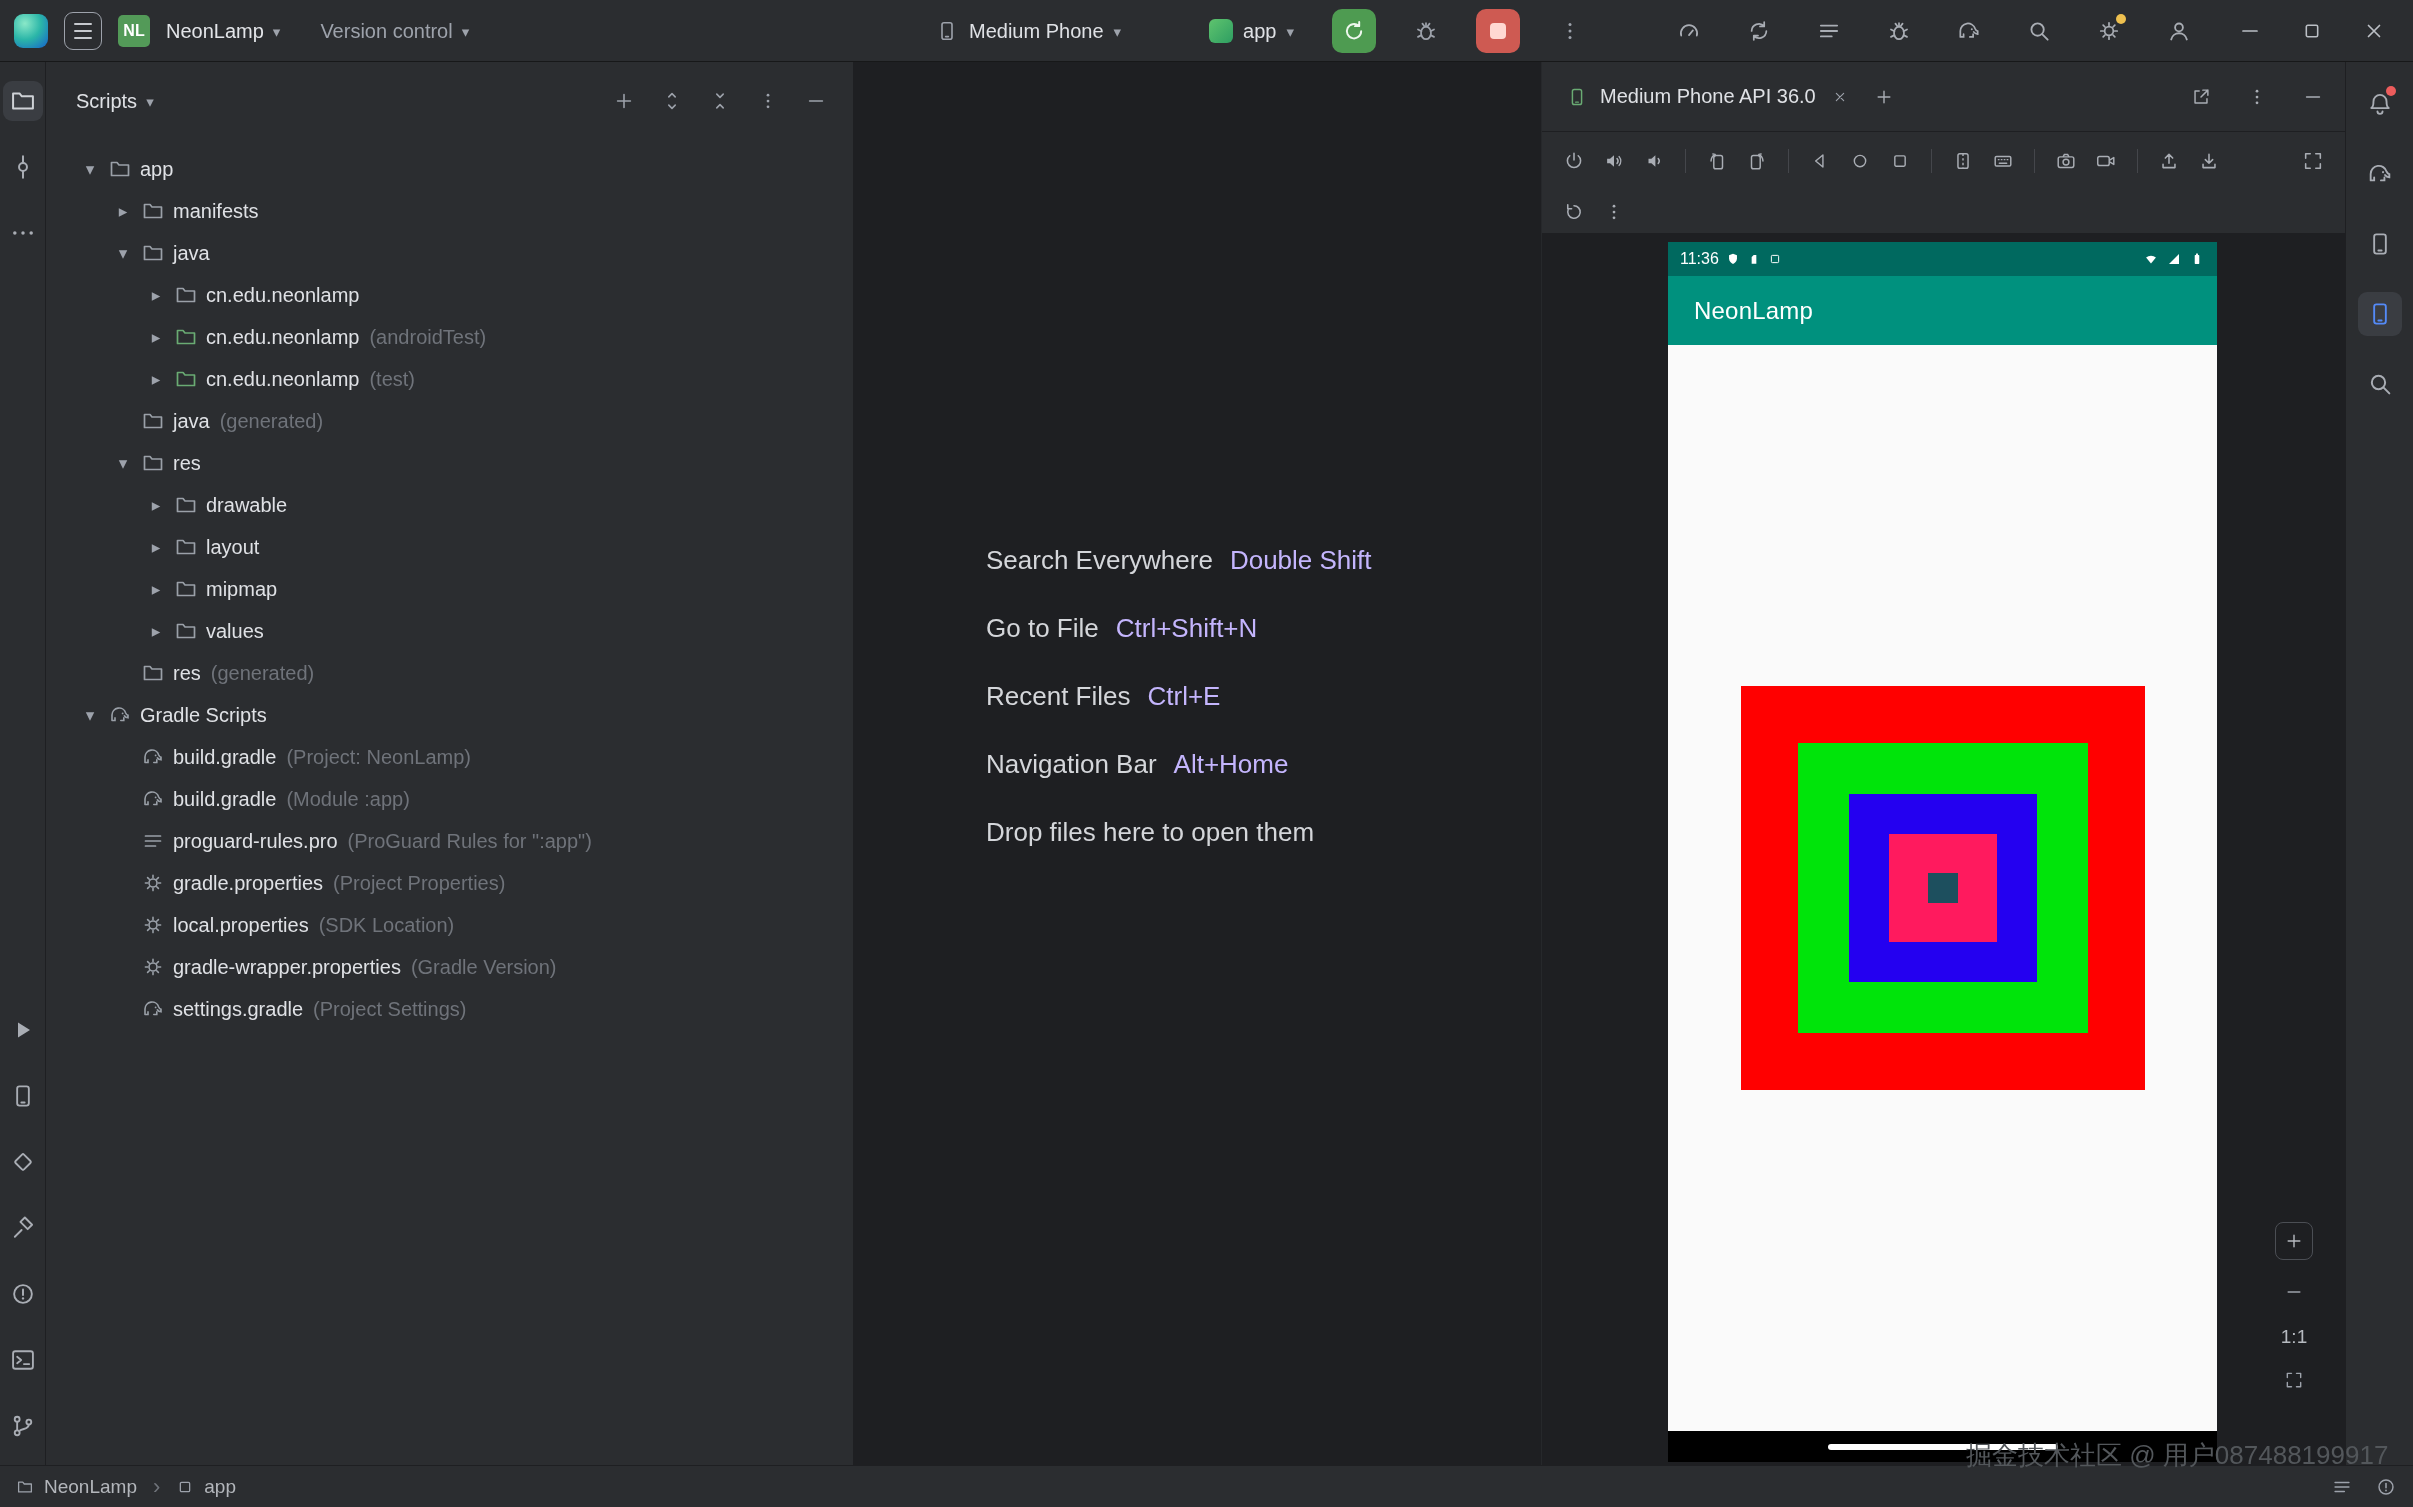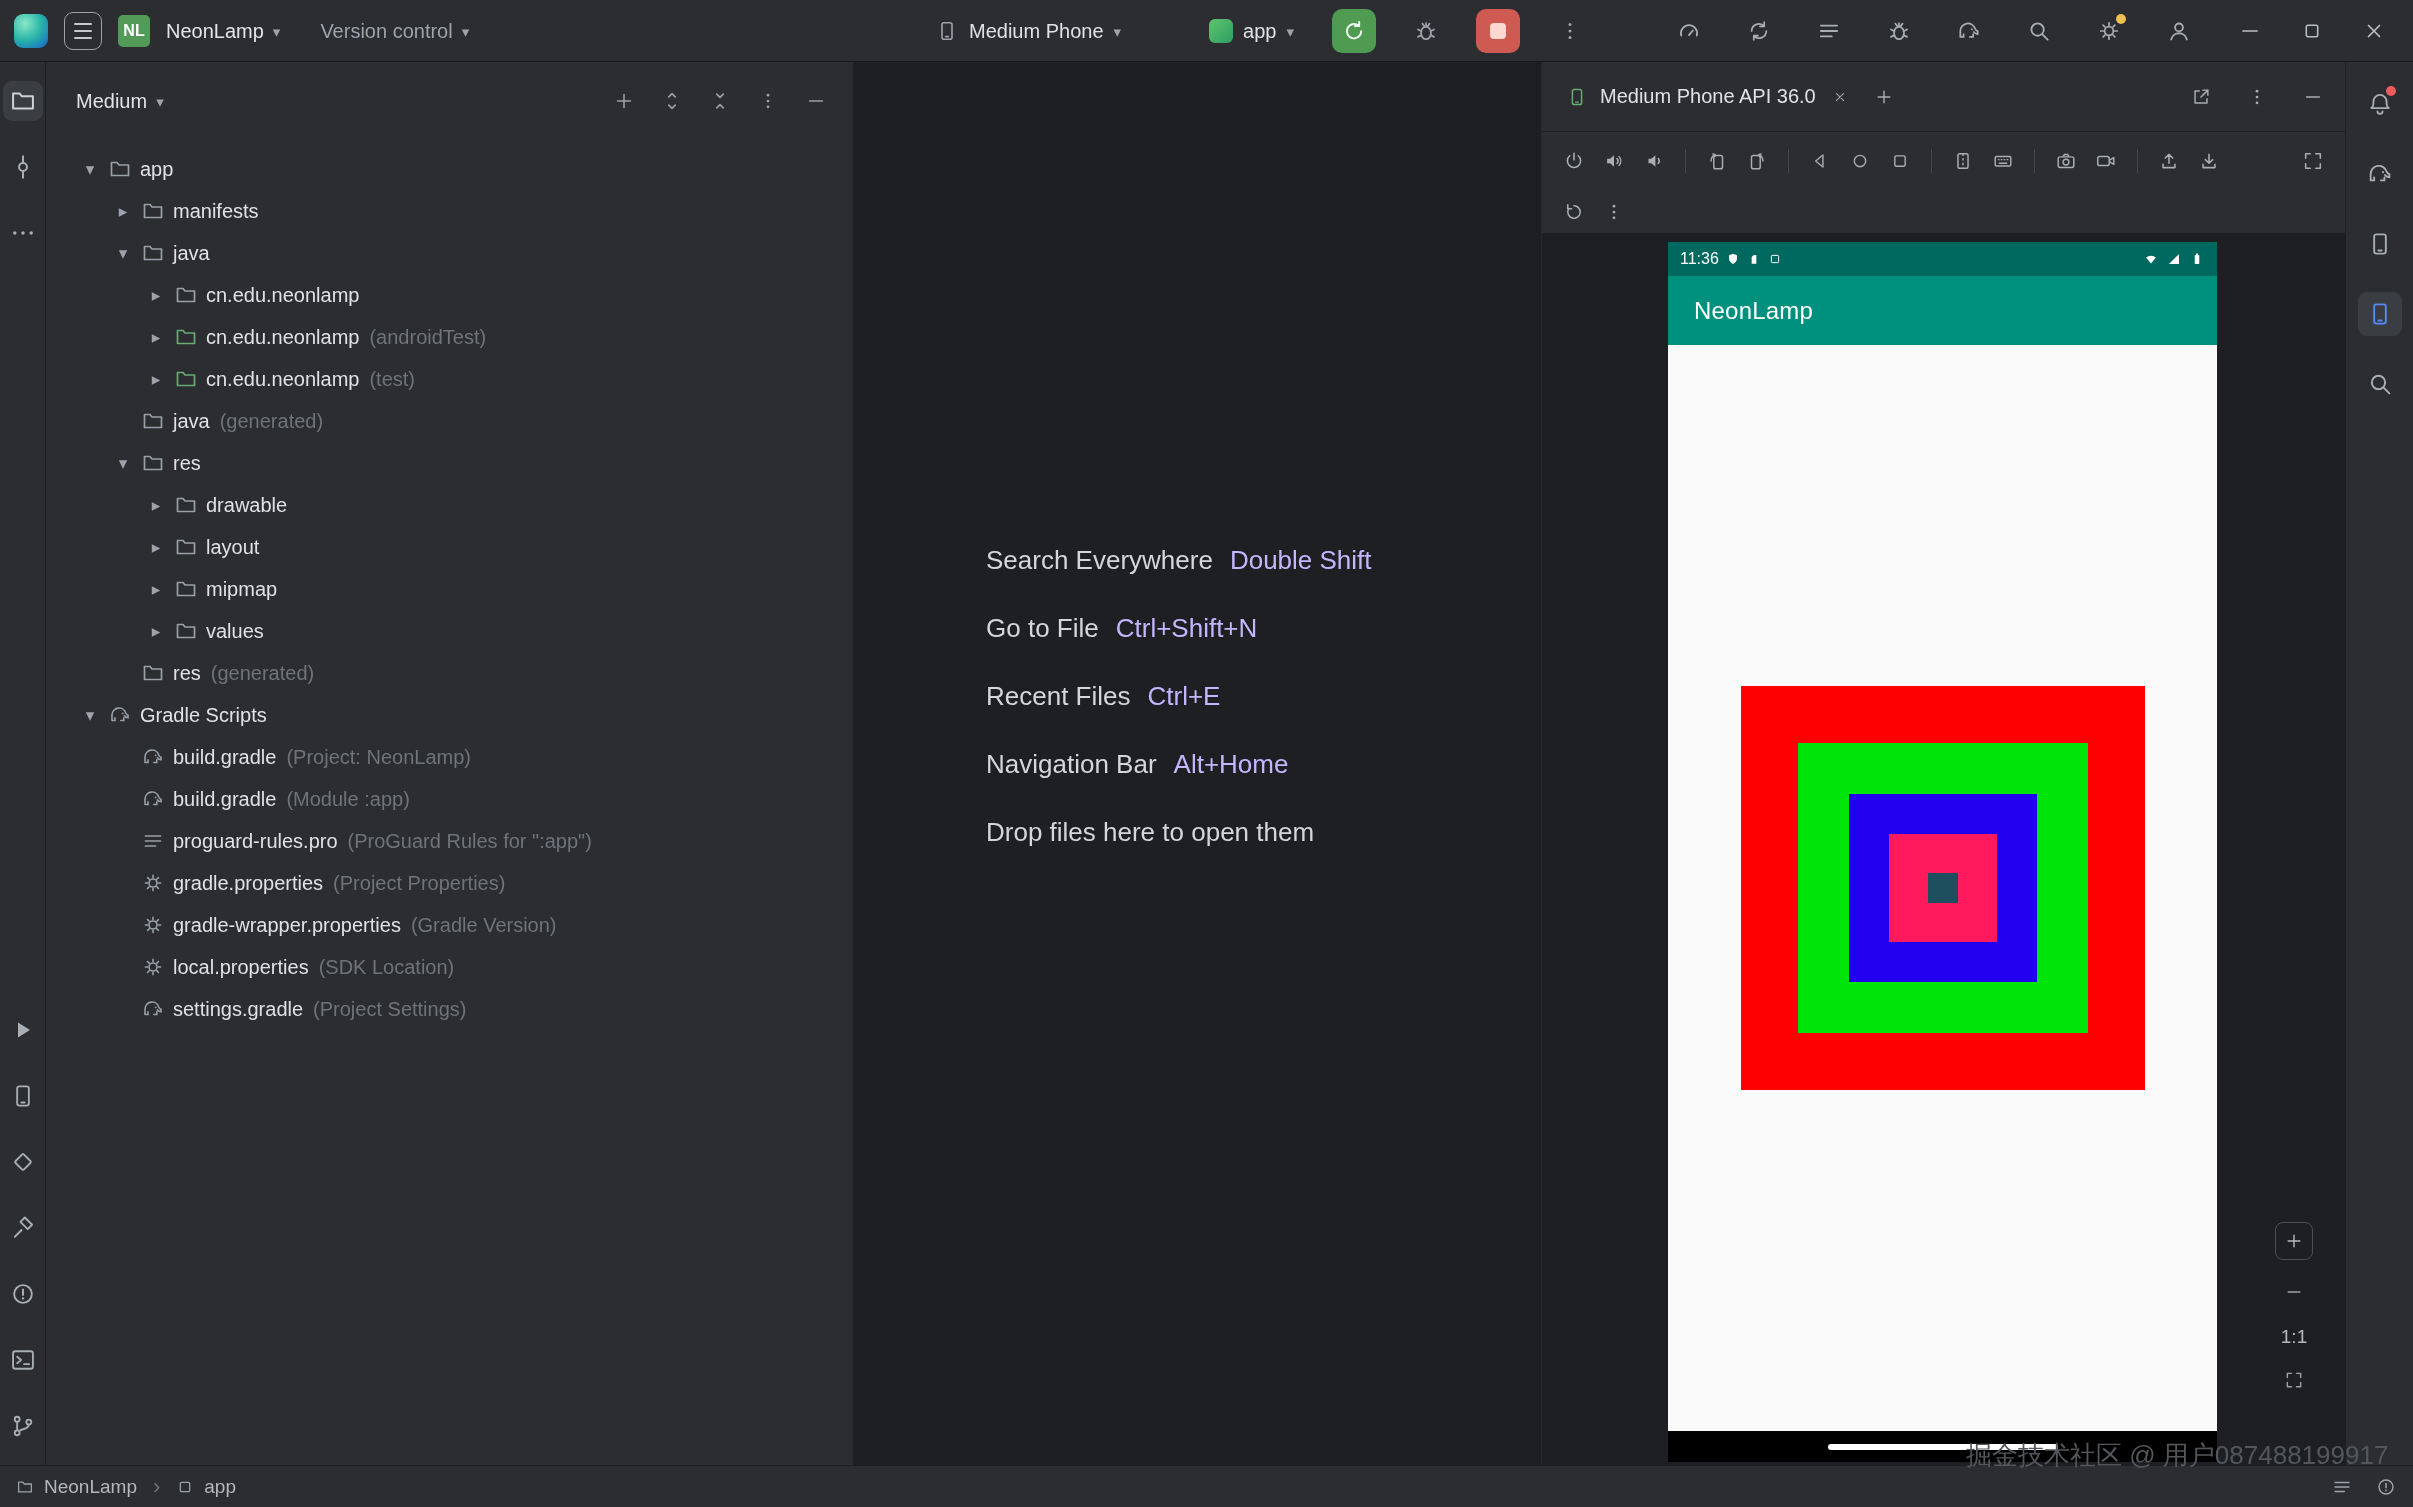--- a/index.html
+++ b/index.html
@@ -497,21 +497,21 @@
   <div class="ls-btn">
       <svg class="ic ic28">
         <use href="#i-branch"></use>
       </svg>
     </div>
 </div>
 
 <div class="project-panel">
   <div class="pp-header">
     <div class="pp-title">
-      <span>Medium</span>
+      <span>Scripts</span>
       <span class="chev-t">▾</span>
     </div>
     <div class="pp-actions">
       <div class="pp-act">
           <svg class="ic ic22">
             <use href="#i-plus"></use>
           </svg>
         </div>
       <div class="pp-act">
           <svg class="ic ic22">
@@ -729,33 +729,33 @@
       <span class="thint">(Project Properties)</span>
     </div>
 
     <div class="trow lvl1">
       <span class="chev"></span>
       <span class="ticon">
           <svg class="ic ic24">
             <use href="#i-gear"></use>
           </svg>
         </span>
+      <span class="tlabel">local.properties</span>
+      <span class="thint">(SDK Location)</span>
+    </div>
+
+    <div class="trow lvl1">
+      <span class="chev"></span>
+      <span class="ticon">
+          <svg class="ic ic24">
+            <use href="#i-gear"></use>
+          </svg>
+        </span>
       <span class="tlabel">gradle-wrapper.properties</span>
       <span class="thint">(Gradle Version)</span>
-    </div>
-
-    <div class="trow lvl1">
-      <span class="chev"></span>
-      <span class="ticon">
-          <svg class="ic ic24">
-            <use href="#i-gear"></use>
-          </svg>
-        </span>
-      <span class="tlabel">local.properties</span>
-      <span class="thint">(SDK Location)</span>
     </div>
 
     <div class="trow lvl1">
       <span class="chev"></span>
       <span class="ticon">
           <svg class="ic ic24">
             <use href="#i-elephant"></use>
           </svg>
         </span>
       <span class="tlabel">settings.gradle</span>

